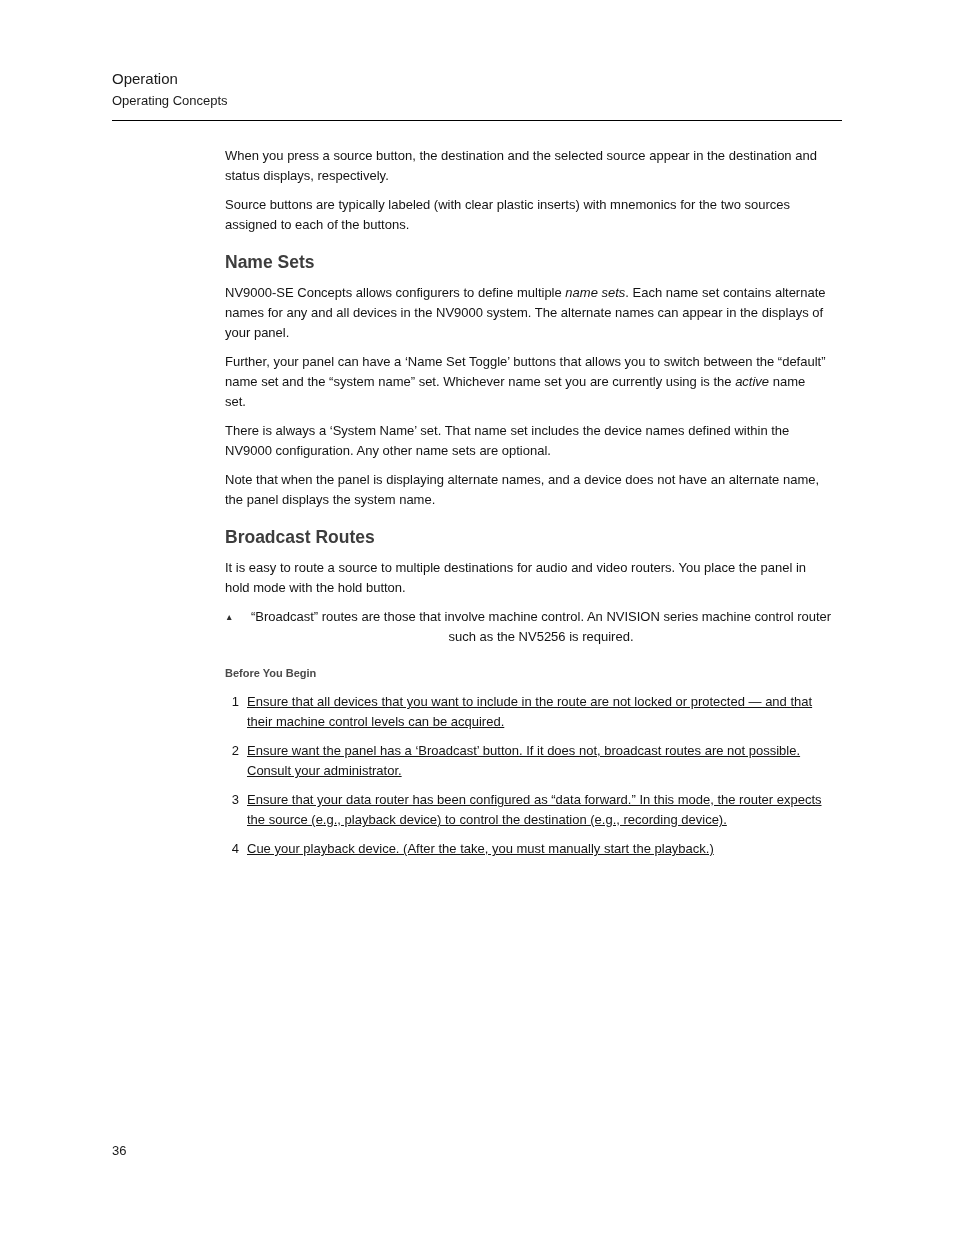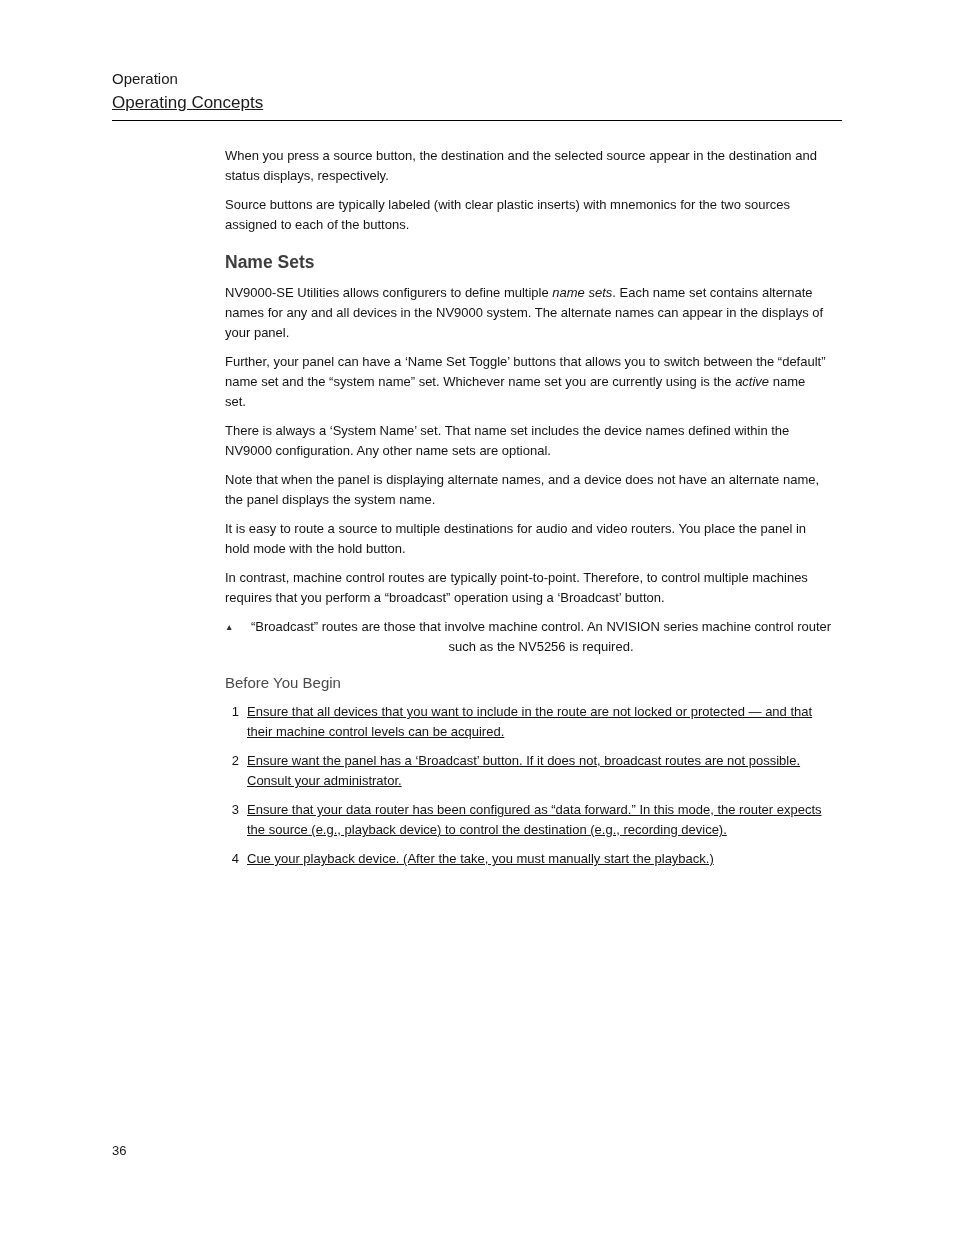--- a/index.html
+++ b/index.html
@@ -20,23 +20,22 @@
     position: absolute;
     left: 112px;
     top: 70px;
   }
   .header-title {
     font-size: 15px;
     color: #1a1a1a;
     margin-bottom: 6px;
   }
   .header-subtitle {
-    font-size: 17px;
+    font-size: 13px;
     color: #1a1a1a;
-    text-decoration: underline;
   }
   .header-rule {
     position: absolute;
     left: 112px;
     top: 120px;
     width: 730px;
     height: 0;
     border-top: 1.5px solid #000000;
   }
   .content {
@@ -51,23 +50,23 @@
     margin: 0 12px 9px 0;
   }
   h2.section-heading {
     font-size: 17.5px;
     line-height: 22px;
     font-weight: bold;
     color: #3d3d3d;
     margin: 16px 0 10px 0;
   }
   h3.subsection-heading {
-    font-size: 15px;
+    font-size: 11px;
     line-height: 18px;
-    font-weight: normal;
+    font-weight: bold;
     color: #4a4a4a;
     margin: 17px 0 10px 0;
   }
   em { font-style: italic; }
   .bullet-row {
     display: flex;
     margin: 0 0 9px 0;
   }
   .bullet-marker {
     flex: 0 0 16px;
@@ -113,27 +112,27 @@
   </header>
 
   <div class="header-rule"></div>
 
   <main class="content">
 
     <p>When you press a source button, the destination and the selected source appear in the destination and status displays, respectively.</p>
     <p>Source buttons are typically labeled (with clear plastic inserts) with mnemonics for the two sources assigned to each of the buttons.</p>
 
     <h2 class="section-heading">Name Sets</h2>
-    <p><span>NV9000-SE Utilities allows configurers to define multiple </span><em>name sets</em><span>. Each name set contains alternate names for any and all devices in the NV9000 system. The alternate names can appear in the displays of your panel.</span></p>
+    <p><span>NV9000-SE Concepts allows configurers to define multiple </span><em>name sets</em><span>. Each name set contains alternate names for any and all devices in the NV9000 system. The alternate names can appear in the displays of your panel.</span></p>
     <p><span>Further, your panel can have a ‘Name Set Toggle’ buttons that allows you to switch between the “default” name set and the “system name” set. Whichever name set you are currently using is the </span><em>active</em><span> name set.</span></p>
     <p>There is always a ‘System Name’ set. That name set includes the device names defined within the NV9000 configuration. Any other name sets are optional.</p>
     <p>Note that when the panel is displaying alternate names, and a device does not have an alternate name, the panel displays the system name.</p>
 
+    <h2 class="section-heading">Broadcast Routes</h2>
     <p>It is easy to route a source to multiple destinations for audio and video routers. You place the panel in hold mode with the hold button.</p>
-    <p>In contrast, machine control routes are typically point-to-point. Therefore, to control multiple machines requires that you perform a “broadcast” operation using a ‘Broadcast’ button.</p>
 
     <div class="bullet-row">
       <span class="bullet-marker">▲</span>
       <span class="bullet-text">“Broadcast” routes are those that involve machine control. An NVISION series machine control router such as the NV5256 is required.</span>
     </div>
 
     <h3 class="subsection-heading">Before You Begin</h3>
 
     <div class="num-item">
       <span class="num">1</span>

